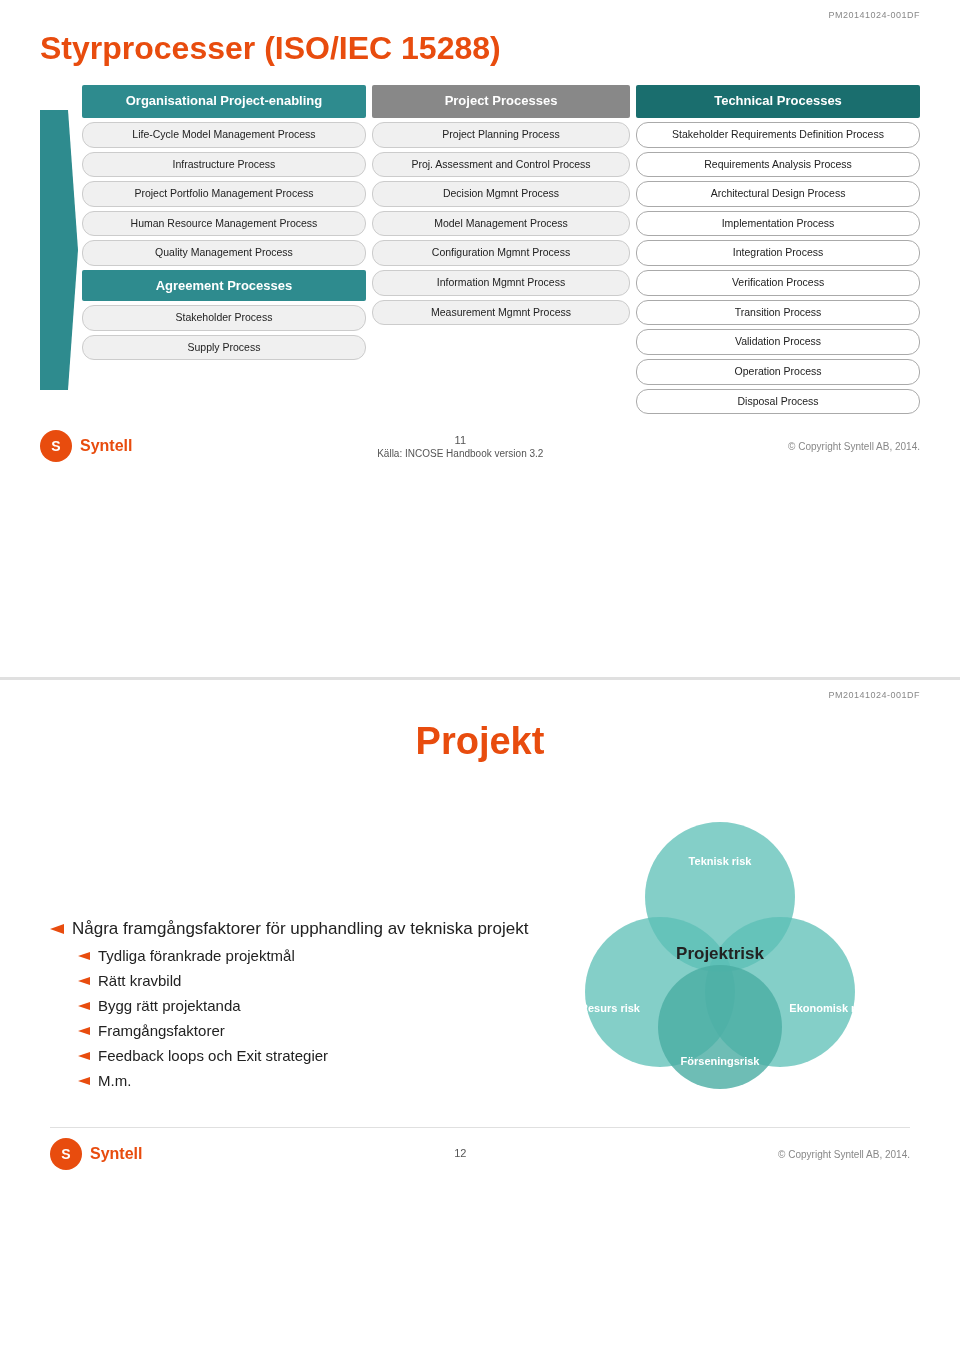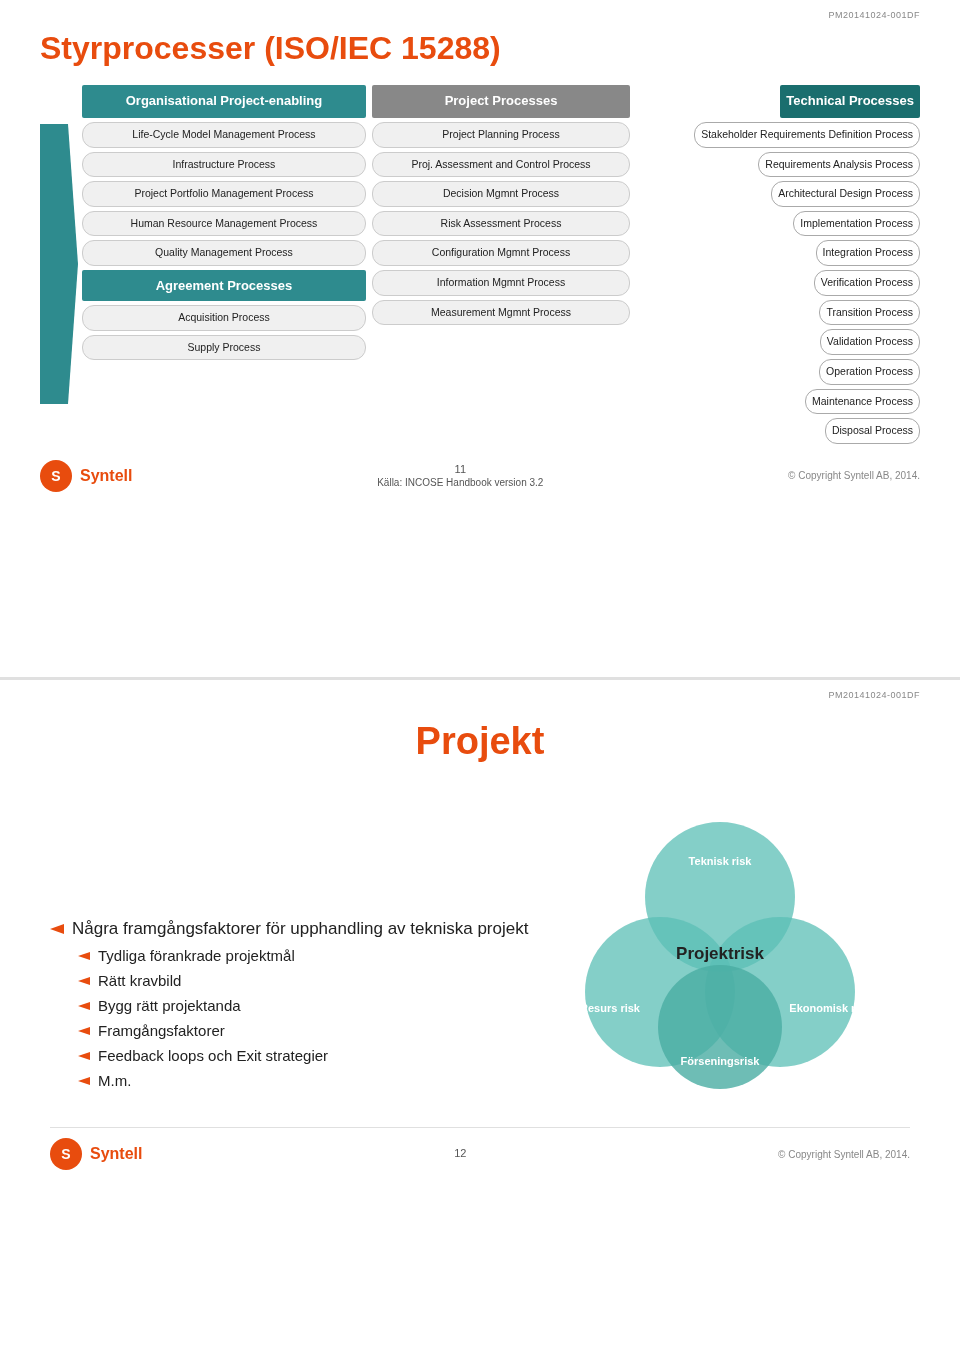--- a/index.html
+++ b/index.html
@@ -217,51 +217,50 @@
     <div class="col-box" style="flex:1.1;">
       <div class="col-header teal">
         <span>Organisational Project-enabling</span>
       </div>
       <div class="col-item light-gray">Life-Cycle Model Management Process</div>
       <div class="col-item light-gray">Infrastructure Process</div>
       <div class="col-item light-gray">Project Portfolio Management Process</div>
       <div class="col-item light-gray">Human Resource Management Process</div>
       <div class="col-item light-gray">Quality Management Process</div>
       <div class="agreement-box">Agreement Processes</div>
-      <div class="col-item light-gray">Acquisition Process</div>
+      <div class="col-item light-gray">Stakeholder Process</div>
       <div class="col-item light-gray">Supply Process</div>
     </div>
 
     <div class="col-box" style="flex:1;">
       <div class="col-header gray">
         <span>Project Processes</span>
       </div>
       <div class="col-item light-gray">Project Planning Process</div>
       <div class="col-item light-gray">Proj. Assessment and Control Process</div>
       <div class="col-item light-gray">Decision Mgmnt Process</div>
-      <div class="col-item light-gray">Risk Assessment Process</div>
+      <div class="col-item light-gray">Model Management Process</div>
       <div class="col-item light-gray">Configuration Mgmnt Process</div>
       <div class="col-item light-gray">Information Mgmnt Process</div>
       <div class="col-item light-gray">Measurement Mgmnt Process</div>
     </div>
 
-    <div class="col-box" style="flex:1.1;align-items:flex-end;">
+    <div class="col-box" style="flex:1.1;">
       <div class="col-header dark-teal">
         <span>Technical Processes</span>
       </div>
       <div class="col-item tech">Stakeholder Requirements Definition Process</div>
       <div class="col-item tech">Requirements Analysis Process</div>
       <div class="col-item tech">Architectural Design Process</div>
       <div class="col-item tech">Implementation Process</div>
       <div class="col-item tech">Integration Process</div>
       <div class="col-item tech">Verification Process</div>
       <div class="col-item tech">Transition Process</div>
       <div class="col-item tech">Validation Process</div>
       <div class="col-item tech">Operation Process</div>
-      <div class="col-item tech">Maintenance Process</div>
       <div class="col-item tech">Disposal Process</div>
     </div>
 
   </div>
 
   <div class="slide-footer">
     <div class="logo-area">
       <div class="logo-circle">
         <span>S</span>
       </div>

